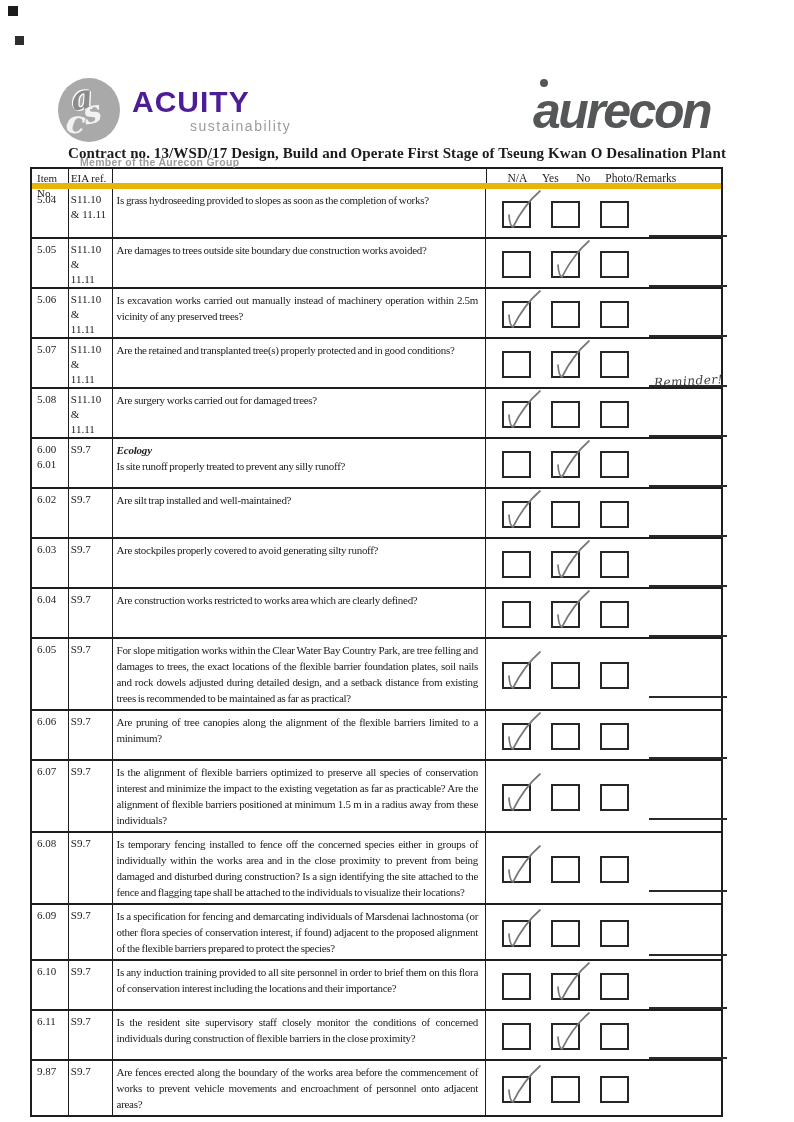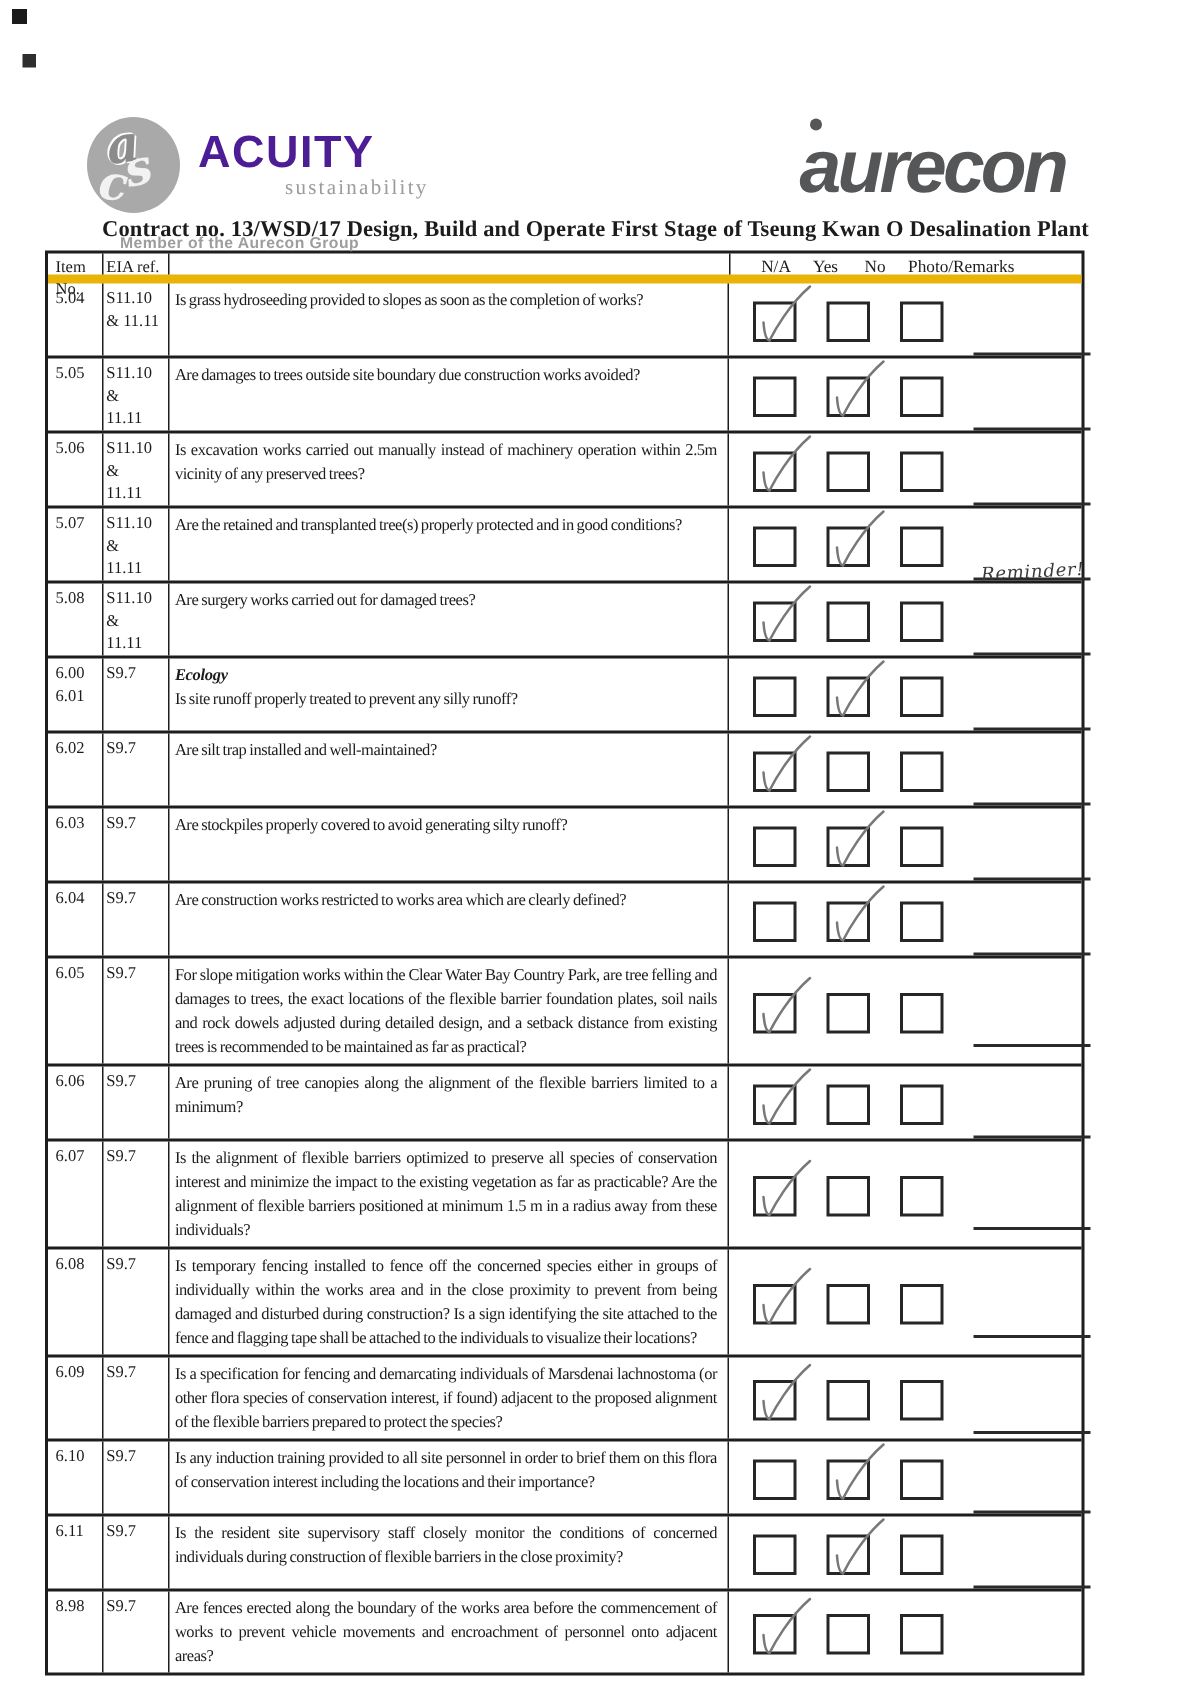--- a/index.html
+++ b/index.html
@@ -23,21 +23,21 @@
   }
   .acuity-monogram span {
     position:absolute; color:#f2f2f2; font-family:"DejaVu Serif",serif;
     font-style:italic; font-weight:bold; line-height:1;
   }
   .mono-a { left:13px; top:2px;  font-size:34px; transform:rotate(-8deg); color:#8b8b8b !important; text-shadow:0 0 1px #fff,1px 1px 0 #fff,-1px -1px 0 #fff; }
   .mono-s { left:25px; top:18px; font-size:32px; transform:rotate(-14deg); }
   .mono-c { left:8px;  top:28px; font-size:32px; transform:rotate(6deg); }
   .acuity-text { margin-left:12px; display:flex; flex-direction:column; align-items:flex-start; }
   .acuity-name { font-size:30px; font-weight:bold; letter-spacing:1px; color:#4c1d95; line-height:1; }
-  .acuity-sub  { font-size:14px; color:#9b9b9b; letter-spacing:1.5px; margin:2px 0 0 58px; line-height:1;font-family:Liberation Serif, serif; }
+  .acuity-sub  { font-size:14px; color:#9b9b9b; letter-spacing:1.5px; margin:2px 0 0 58px; line-height:1; }
   .acuity-tagline { font-size:10.5px; font-weight:bold; color:#9d9d9d; margin:14px 0 0 22px; letter-spacing:.3px; }
 
   .aurecon { position:relative; margin-top:8px; font-family:"Liberation Sans","DejaVu Sans",sans-serif; }
   .aurecon-name {
     font-size:50px; font-weight:bold; color:#555658; letter-spacing:-2.5px; line-height:1;font-style:italic;
   }
   .aurecon-dot { position:absolute; left:7px; top:-7px; width:8px; height:8px; border-radius:50%; background:#555658; }
 
   
   .doc-title {
@@ -526,21 +526,21 @@
       <span class="box">
         
       </span>
       <span class="remark">
 
         <span class="remark-line"></span>
       </span>
     </div>
   </div>
         <div class="row">
-    <div class="cell c-item"><span>8.98</span></div>
+    <div class="cell c-item"><span>9.87</span></div>
     <div class="cell c-eia"><span>S9.7</span></div>
     <div class="cell c-q">
 
       <div class="q-text">Are fences erected along the boundary of the works area before the commencement of works to prevent vehicle movements and encroachment of personnel onto adjacent areas?</div>
     </div>
     <div class="cell c-checks">
       <span class="box">
         <svg class="tick" viewBox="0 0 42 42">
                 <path d="M9 25 C9.5 32 11 36.5 13 37 C16 31 26 13 40 1"></path>
               </svg>

